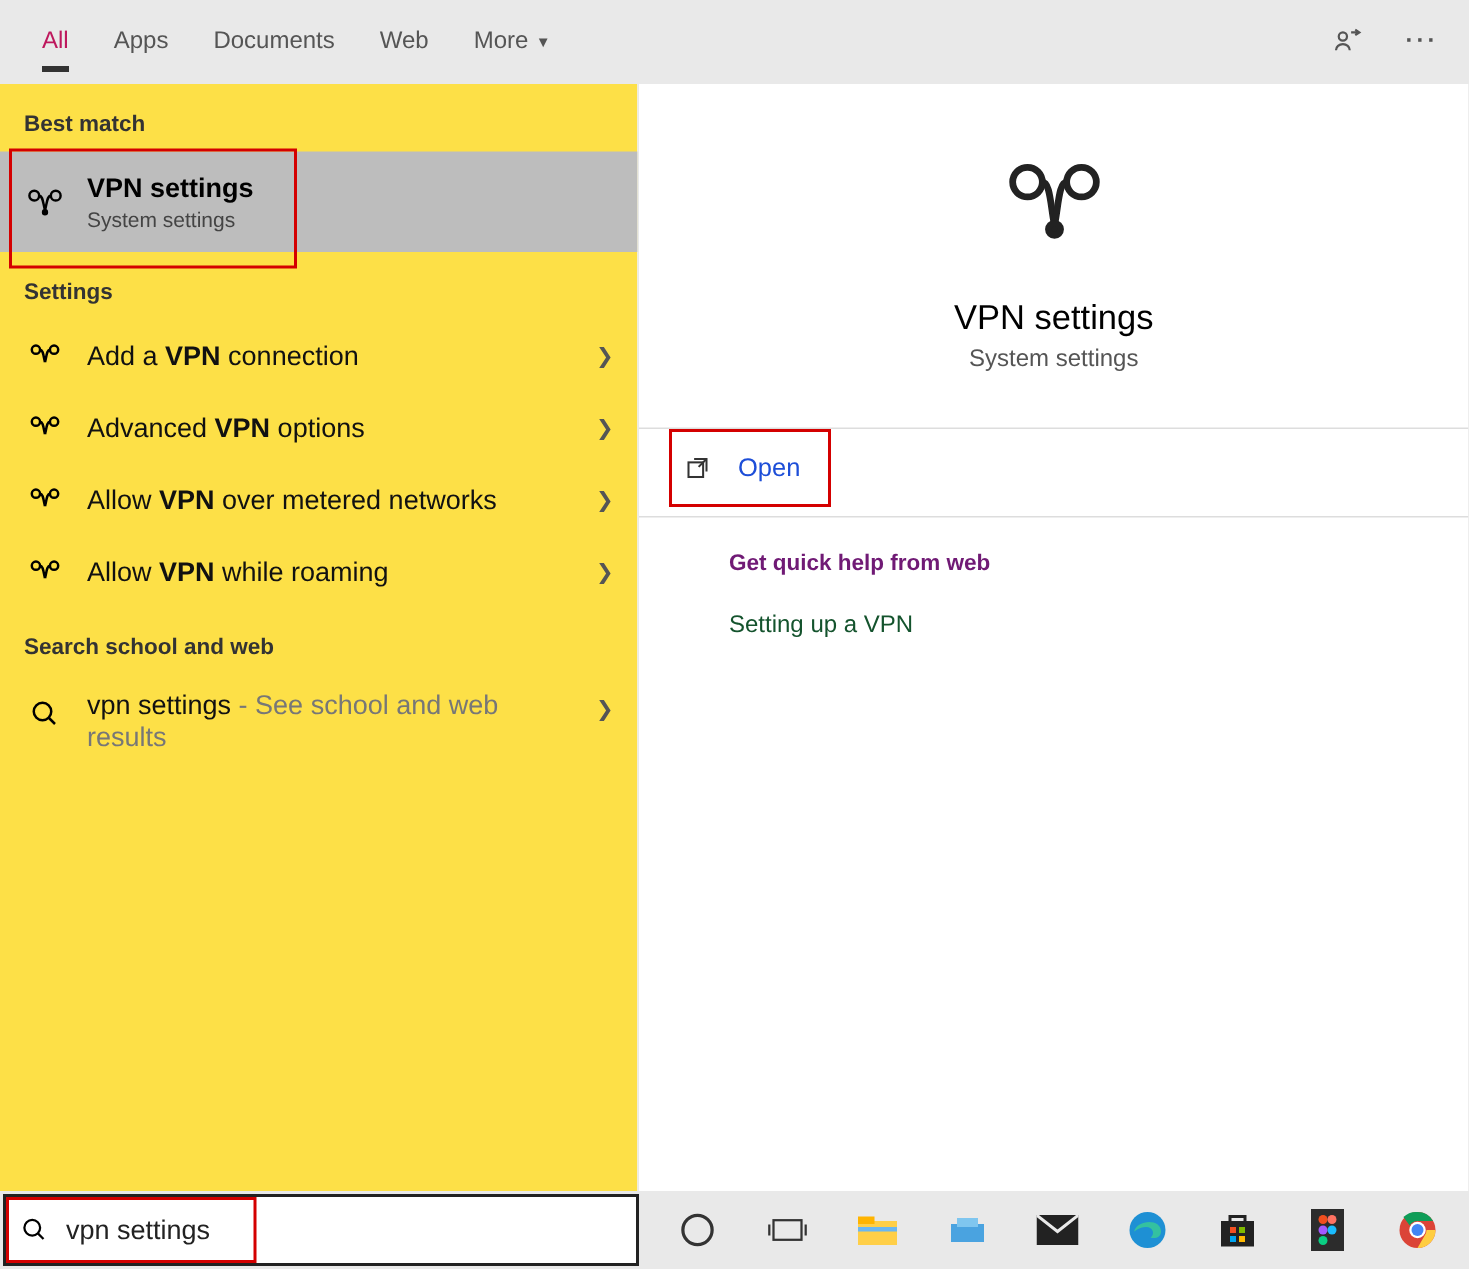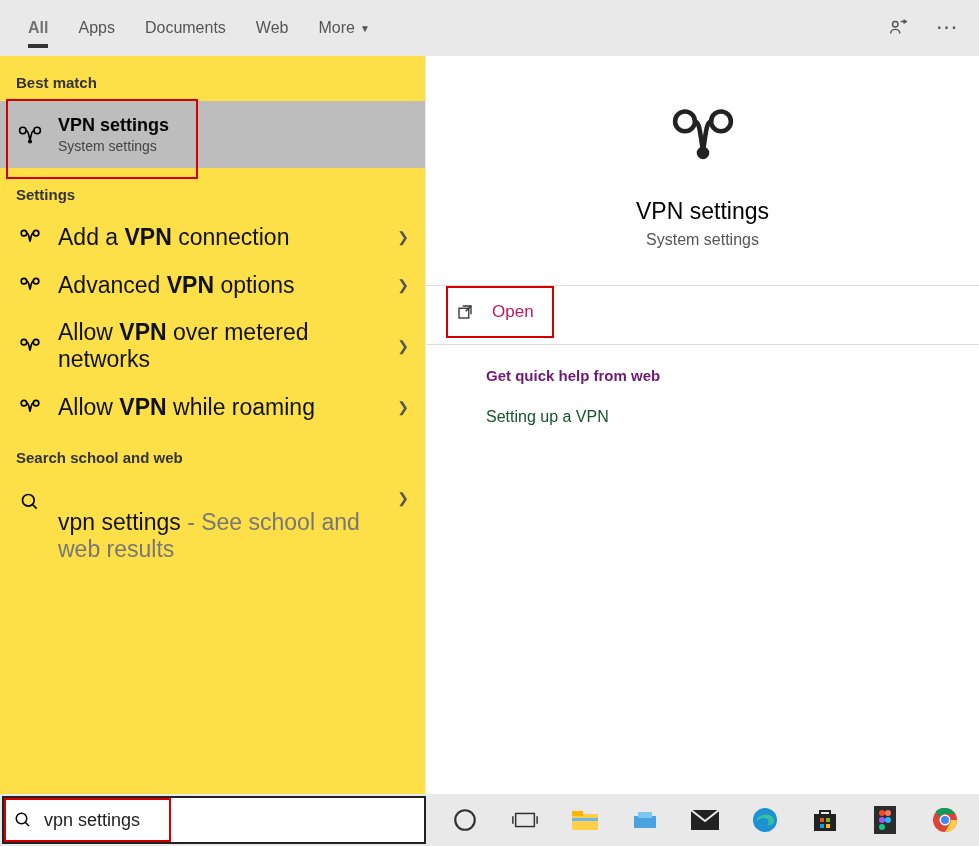--- a/index.html
+++ b/index.html
@@ -1,55 +1,55 @@
 <!DOCTYPE html>
 <html><head>
 <meta charset="utf-8">
 <style>
   * { box-sizing: border-box; margin: 0; padding: 0; font-family: 'Segoe UI', Tahoma, sans-serif; }
   body { width: 979px; height: 846px; background: #e9e9e9; overflow: hidden; position: relative; }
 
   
   .tabs { height: 56px; display: flex; align-items: center; padding: 0 28px; position: relative; }
   .tab { font-size: 16px; color: #555; margin-right: 30px; cursor: pointer; height: 56px; display: flex; align-items: center; position: relative; }
-  .tab.active { color: #737373; font-weight: 700; }
+  .tab.active { color: #be185d; font-weight: 400; }
   .tab.active::after { content: ''; position: absolute; left: 0; right: 0; bottom: 8px; height: 4px; background: #333; }
   .tab .caret { margin-left: 5px; font-size: 10px; }
   .top-right { position: absolute; right: 20px; top: 0; height: 56px; display: flex; align-items: center; gap: 28px; }
   .icon-btn { color: #555; cursor: pointer; }
   .more-icon { letter-spacing: 2px; font-weight: bold; }
 
   .main { display: flex; height: calc(100% - 56px - 52px); }
   .left { width: 425px; background: #fde047; overflow: hidden; }
   .right { flex: 1; background: #fff; border-left: 1px solid #e9e9e9; padding-top: 20px; display: flex; flex-direction: column; align-items: stretch; }
 
   .section-header { font-size: 15px; font-weight: 600; color: #333; padding: 18px 16px 10px; }
 
   .result-best { display: flex; align-items: center; padding: 14px 16px; background: #bdbdbd; position: relative; cursor: pointer; }
   .hl-red-tight { position: absolute; border: 2px solid #d40000; }
   .res-icon { width: 28px; height: 28px; display: flex; align-items: center; justify-content: center; margin-right: 14px; }
   .res-title { font-size: 18px; font-weight: 600; color: #000; }
   .res-sub { font-size: 14px; color: #444; margin-top: 2px; }
 
   .result-row { display: flex; align-items: center; padding: 10px 16px; cursor: pointer; position: relative; }
-  .row-text { font-size: 23px; color: #111; flex: 1; }
+  .row-text { font-size: 18px; color: #111; flex: 1; }
   .row-text b { font-weight: 700; }
   .row-sub { color: #777; }
   .chevron { color: #555; font-size: 14px; margin-left: 8px; }
 
   
   .detail-top { text-align: center; padding: 20px 30px 30px; }
   .big-icon { width: 72px; height: 72px; margin: 10px auto 20px; }
   .detail-title { font-size: 23px; color: #000; margin-bottom: 6px; }
   .detail-sub { font-size: 16px; color: #555; }
   .divider { height: 1px; background: #ddd; margin: 6px 0 0; }
 
   .open-row { display: flex; align-items: center; padding: 16px 30px; position: relative; cursor: pointer; }
   .open-icon { margin-right: 18px; color: #444; }
-  .open-text { font-size: 17px; color: #be185d; text-align: right; }
+  .open-text { font-size: 17px; color: #1d4ed8; text-align: right; }
 
   .quick-help { padding: 22px 60px 10px; }
   .quick-help-title { font-weight: 600; font-size: 15px; color: #701a75; }
   .quick-link { font-size: 16px; color: #14532d; padding: 14px 60px; cursor: pointer; }
 
   
   .taskbar { position: absolute; left: 0; right: 0; bottom: 0; height: 52px; background: #e9e9e9; display: flex; align-items: center; }
   .search-wrap { width: 424px; height: 48px; border: 2px solid #222; background: #fff; display: flex; align-items: center; margin: 0 2px 0 2px; position: relative; }
   .search-wrap .sicon { margin-left: 10px; font-size: 16px; color: #222; }
   .search-input { border: none; outline: none; font-size: 18px; color: #222; margin-left: 12px; width: 320px; background: transparent; }
@@ -163,21 +163,21 @@
 
     <div class="section-header">Search school and web</div>
 
     <div class="result-row" style="align-items:flex-start;">
       <div class="res-icon" style="margin-top:2px;">
         <svg width="20" height="20" viewBox="0 0 24 24" fill="none" stroke="#000" stroke-width="2">
             <circle cx="10" cy="10" r="7"></circle>
             <path d="M20 20l-5-5"></path>
           </svg>
       </div>
-      <div class="row-text" style="padding-right:20px;margin-top:23px;"><span>vpn settings</span><span class="row-sub"> - See school and web results</span></div>
+      <div class="row-text" style="padding-right:20px;"><span>vpn settings</span><span class="row-sub"> - See school and web results</span></div>
       <span class="chevron" style="margin-top:4px;">❯</span>
     </div>
 
   </div>
 
   <div class="right">
     <div class="detail-top">
       <div class="big-icon">
         <svg width="72" height="56" viewBox="0 0 80 56" fill="none" stroke="#222" stroke-width="5" stroke-linecap="round">
             <circle cx="20" cy="14" r="11"></circle>

